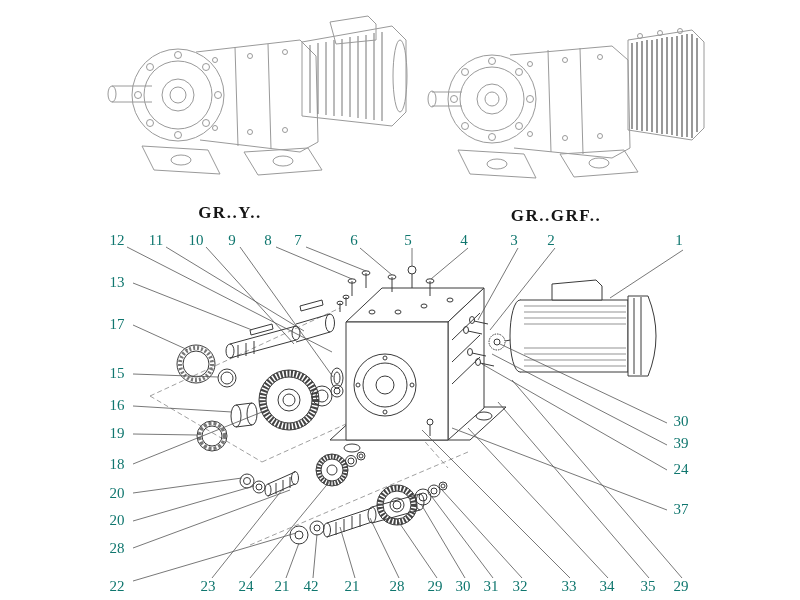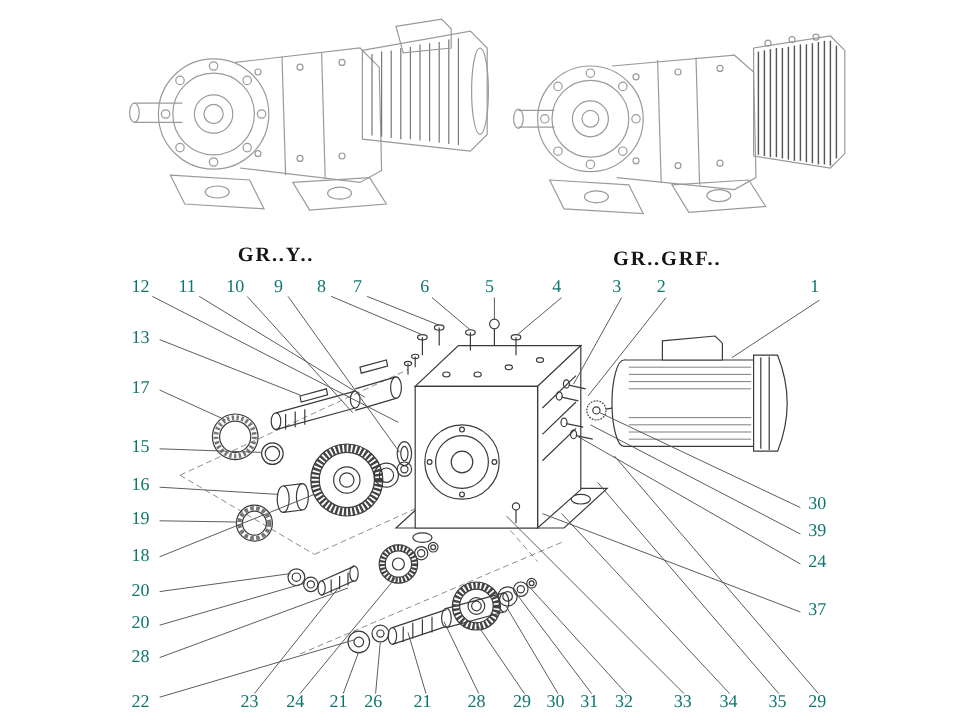--- a/index.html
+++ b/index.html
@@ -369,21 +369,21 @@
   <span class="callout" style="left:117px;top:433px">19</span>
   <span class="callout" style="left:117px;top:464px">18</span>
   <span class="callout" style="left:117px;top:493px">20</span>
   <span class="callout" style="left:117px;top:520px">20</span>
   <span class="callout" style="left:117px;top:548px">28</span>
   <span class="callout" style="left:117px;top:586px">22</span>
 
   <span class="callout" style="left:208px;top:586px">23</span>
   <span class="callout" style="left:246px;top:586px">24</span>
   <span class="callout" style="left:282px;top:586px">21</span>
-  <span class="callout" style="left:311px;top:586px">26</span>
+  <span class="callout" style="left:311px;top:586px">42</span>
   <span class="callout" style="left:352px;top:586px">21</span>
   <span class="callout" style="left:397px;top:586px">28</span>
   <span class="callout" style="left:435px;top:586px">29</span>
   <span class="callout" style="left:463px;top:586px">30</span>
   <span class="callout" style="left:491px;top:586px">31</span>
   <span class="callout" style="left:520px;top:586px">32</span>
   <span class="callout" style="left:569px;top:586px">33</span>
   <span class="callout" style="left:607px;top:586px">34</span>
   <span class="callout" style="left:648px;top:586px">35</span>
   <span class="callout" style="left:681px;top:586px">29</span>

